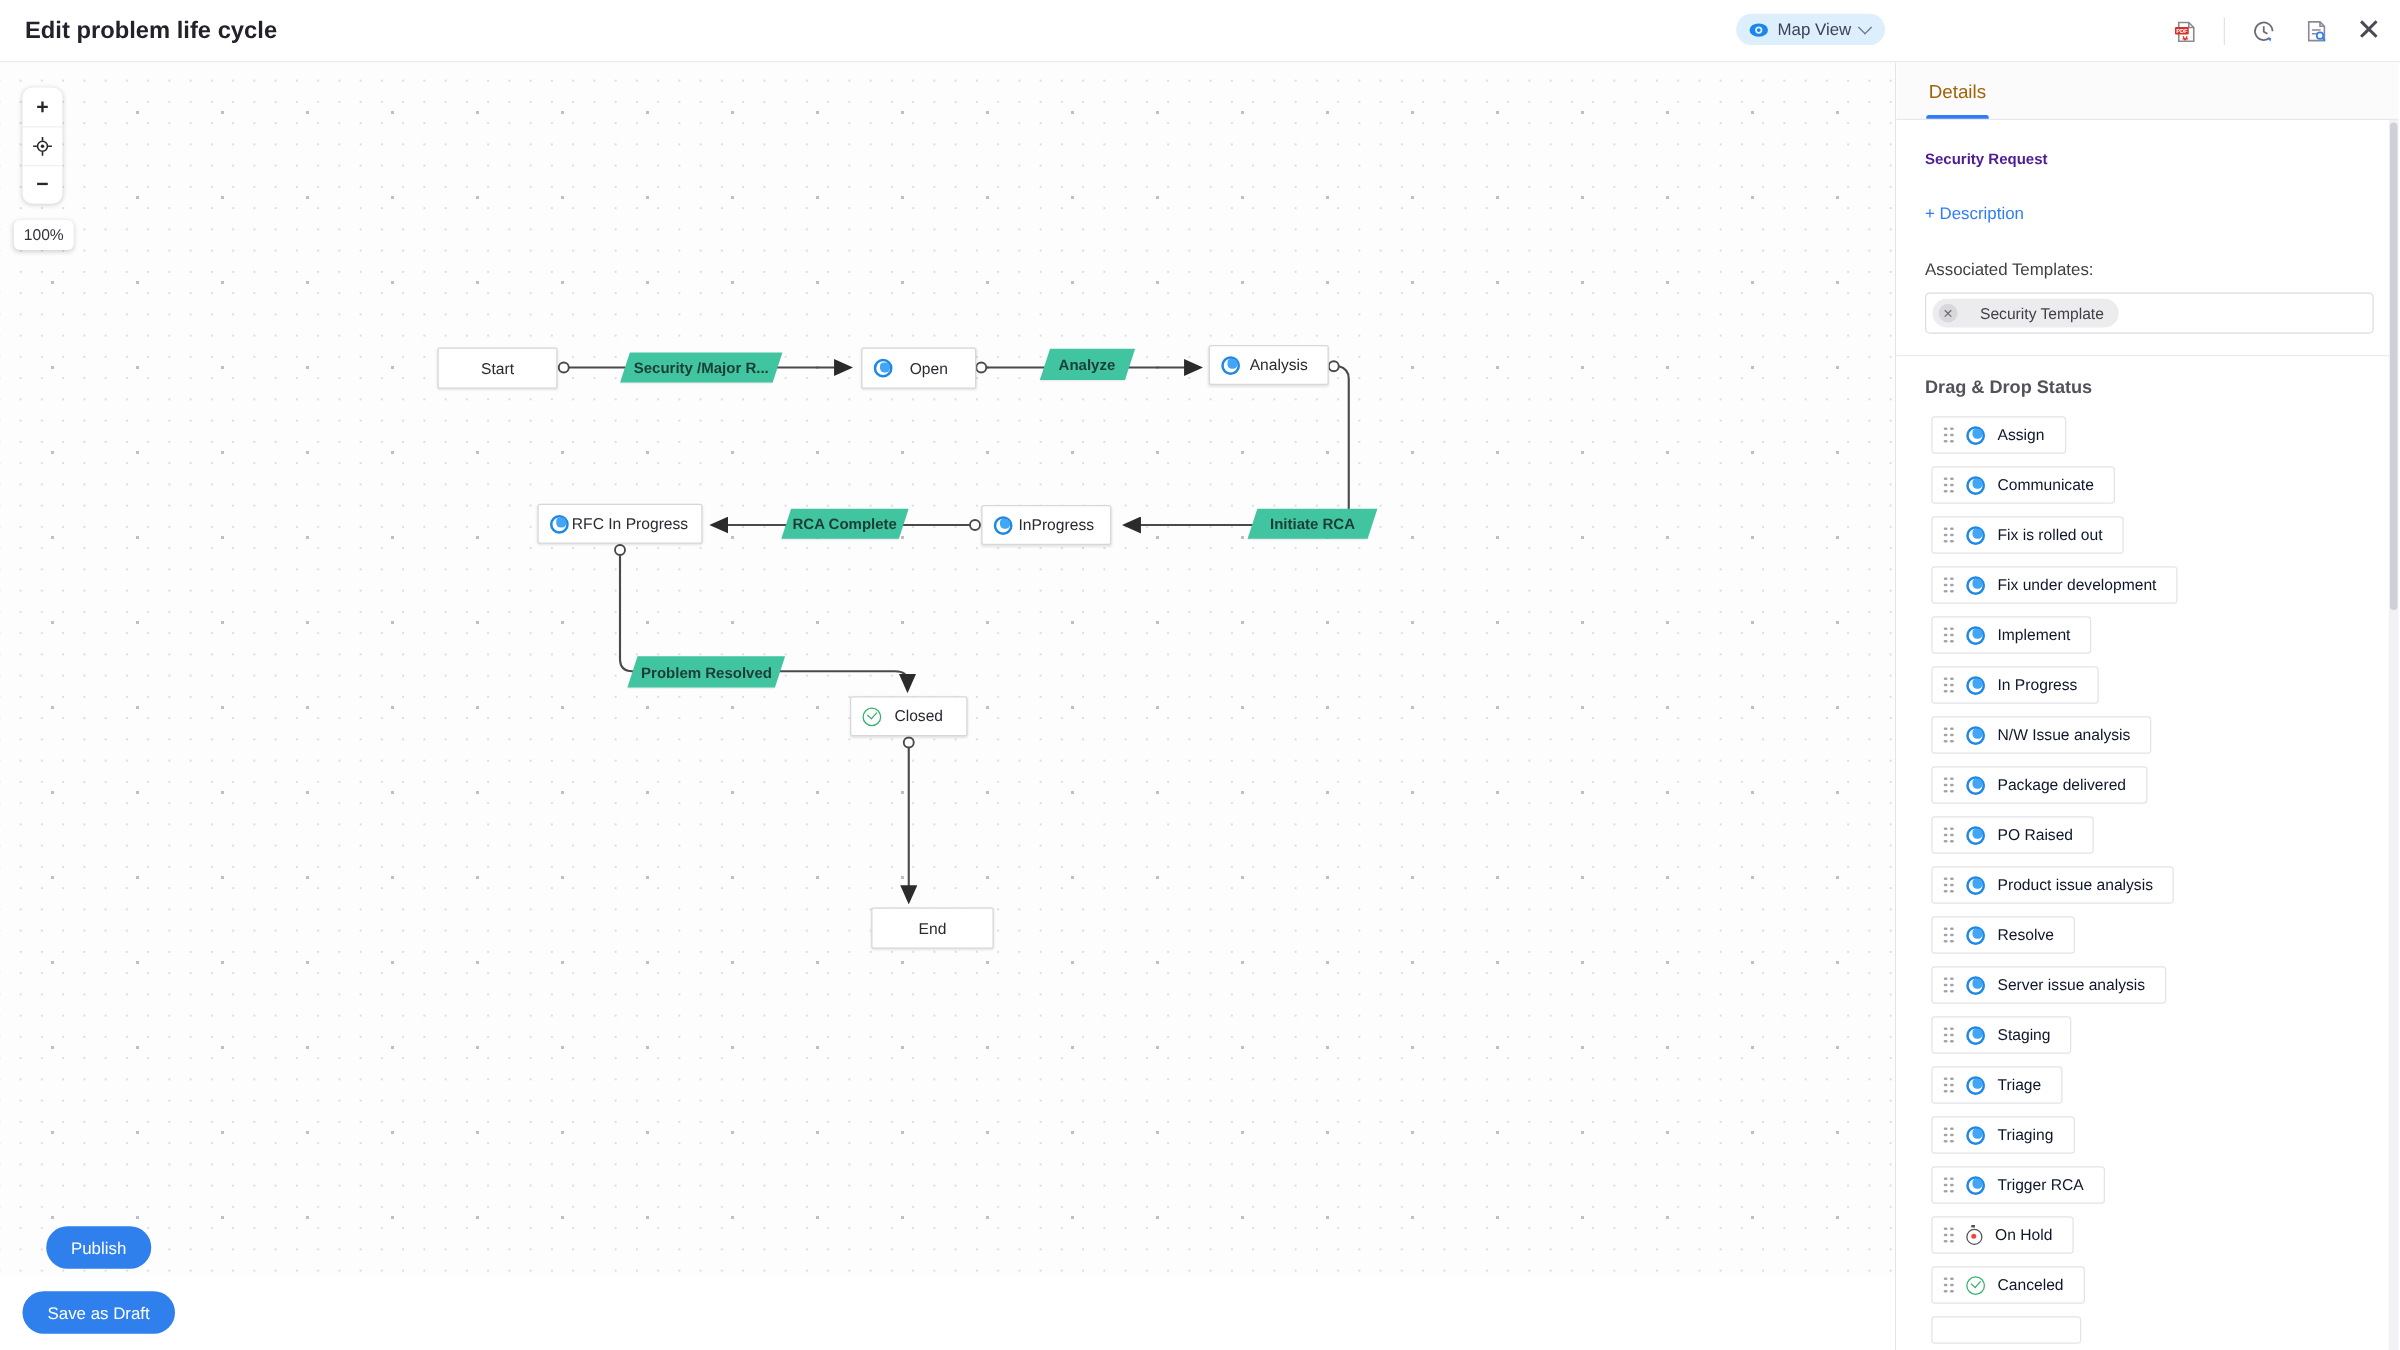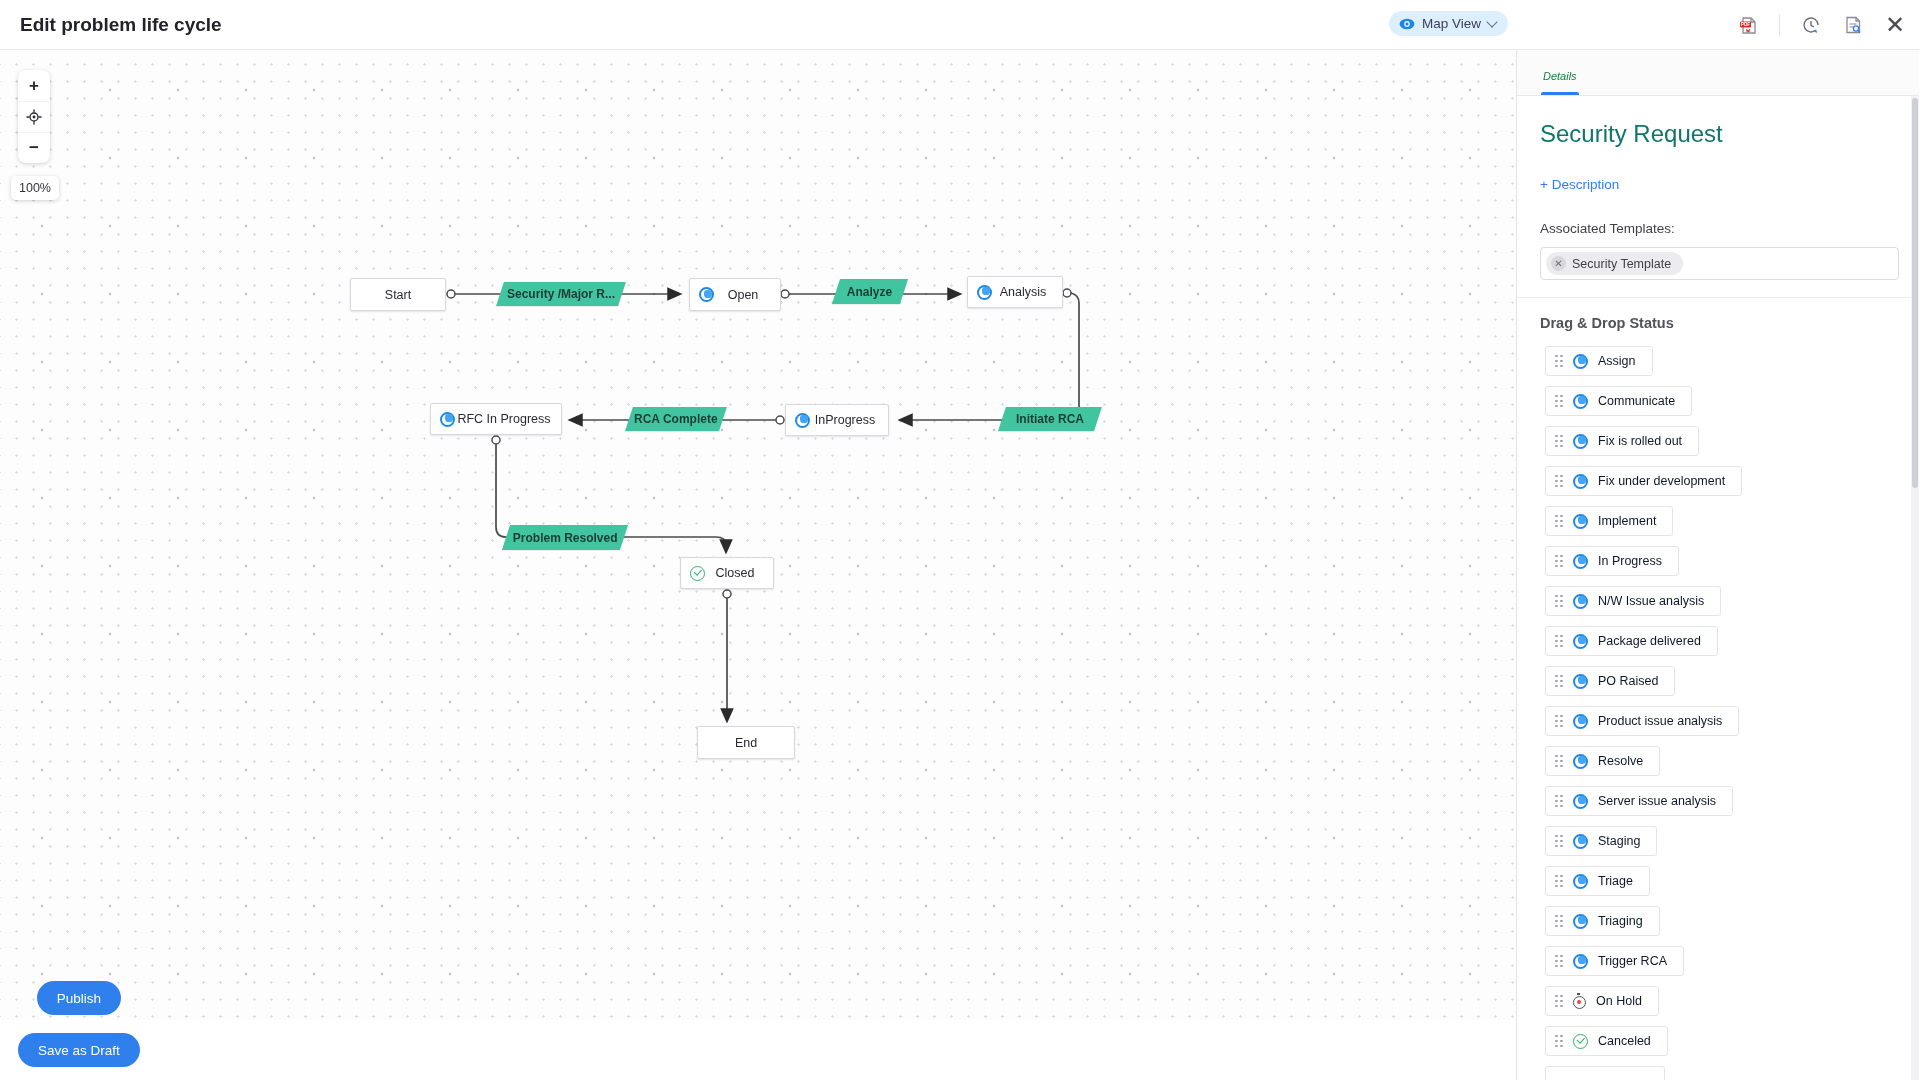--- a/index.html
+++ b/index.html
@@ -91,37 +91,37 @@
   .btn { height:34px; border:none; border-radius:17px; font-size:13.5px;
     font-family:"Liberation Sans", sans-serif; cursor:pointer; padding:0 20px; }
   .btn-primary { background:#2f80ed; color:#fff; font-weight:500; }
   .btn-ghost { background:#fff; color:#52525b; border:1px solid #d9d9de; }
 
   
   .panel { position:relative; width:402px; height:1030px; background:#fff;
     overflow:hidden; }
   .panel-tabs { height:46px; background:#fbfbfc; border-bottom:1px solid #e8e8ec;
     display:flex; align-items:flex-end; padding-left:24px; }
-  .tab { position:relative; font-size:11px; color:#15803d; font-weight:500;
-    padding:0 2px 13px 2px; cursor:pointer;font-style:italic; }
+  .tab { position:relative; font-size:15px; color:#a16207; font-weight:500;
+    padding:0 2px 13px 2px; cursor:pointer; }
   .tab::after { content:""; position:absolute; left:0; right:0; bottom:0;
     height:3px; background:#2e7df6; border-radius:2px 2px 0 0; }
   .panel-body { padding:24px 20px 0 23px; }
-  .panel-title { font-size:24px; font-weight:400; color:#0f766e; }
+  .panel-title { font-size:12px; font-weight:700; color:#4c1d95; }
   .desc-link { display:inline-block; margin-top:29px; font-size:13.5px;
     color:#2e7df6; cursor:pointer; }
   .assoc-label { margin-top:28px; font-size:13.5px; color:#3f3f46; }
   .chip-box { margin-top:11px; width:359px; height:33px; border:1px solid #dcdcde;
     border-radius:4px; display:flex; align-items:center; padding:0 5px; }
   .chip { display:flex; align-items:center; gap:6px; background:#ececee;
     border-radius:13px; height:23px; padding:0 12px 0 5px; }
   .chip-x { width:15px; height:15px; border-radius:50%; background:#d8d8dc;
     color:#6b6b74; font-size:10px; display:flex; align-items:center;
     justify-content:center; cursor:pointer; }
-  .chip-text { font-size:12.5px; color:#3f3f46; }
+  .chip-text { font-size:12.5px; color:#3f3f46;margin-left:12px; }
   .panel-divider { margin-top:17px; height:1px; background:#ececf0;
     margin-left:-23px; margin-right:-20px; }
   .dnd-title { margin-top:17px; font-size:14.5px; font-weight:700; color:#52525b; }
   .status-list { margin-top:15px; padding-left:5px; }
   .status-item { display:flex; align-items:center; gap:10px; width:fit-content;
     height:30px; margin-bottom:10px; background:#fff; border:1px solid #e4e4e8;
     border-radius:3px; padding:0 16px 0 9px; cursor:grab; }
   .status-item .lbl { font-size:12.5px; color:#0f172a; white-space:nowrap; }
   .drag-handle { display:grid; grid-template-columns:repeat(2,3px);
     grid-auto-rows:3px; gap:2px; }

